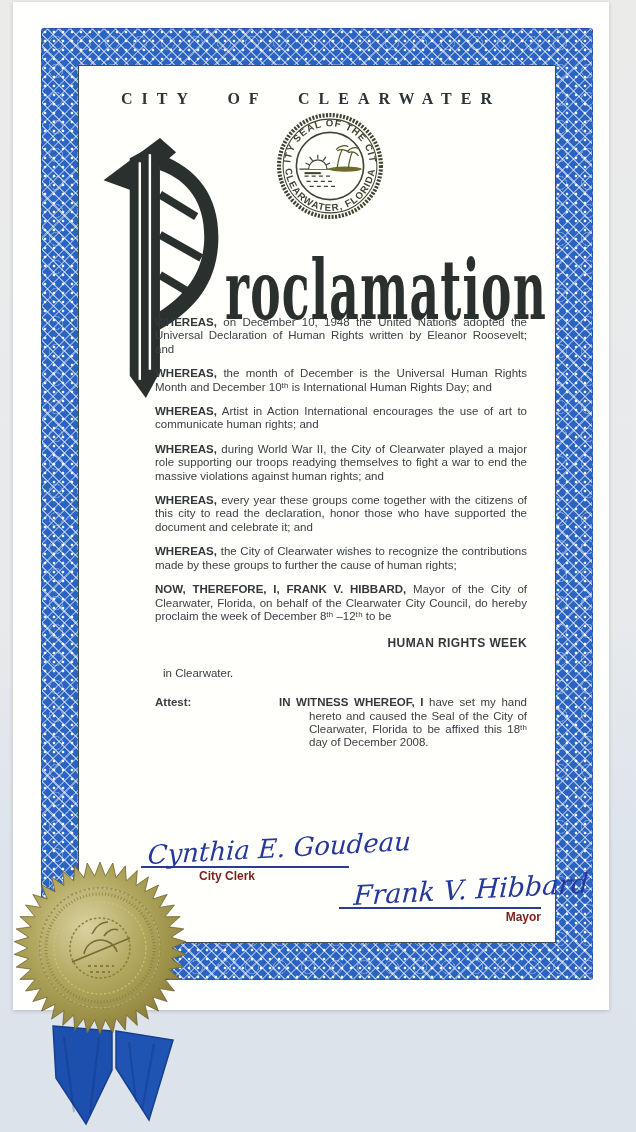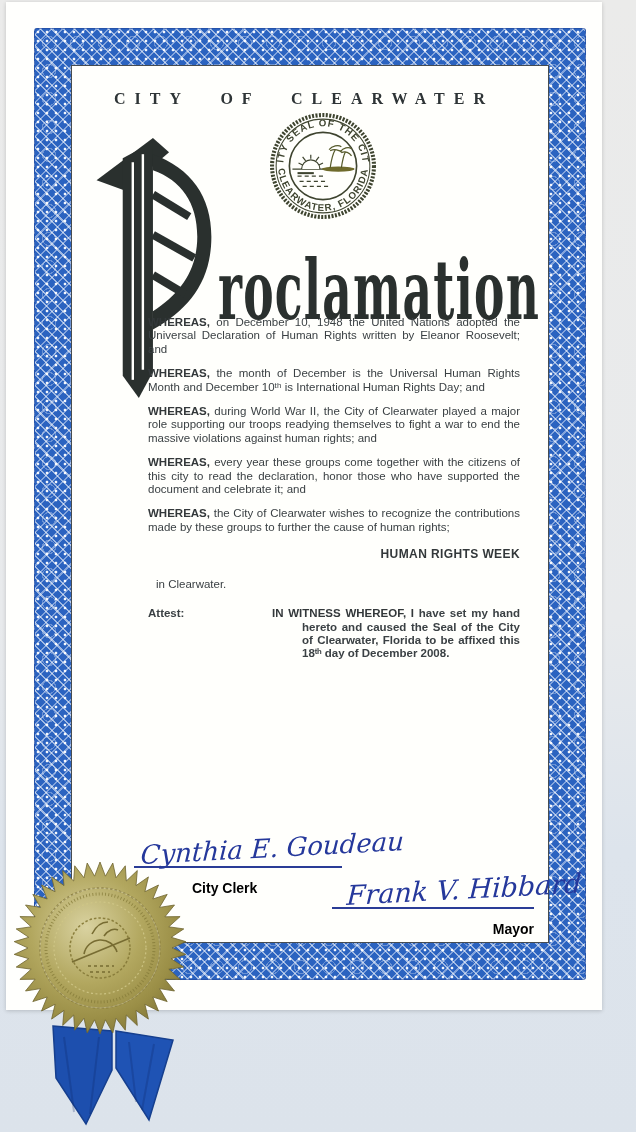--- a/index.html
+++ b/index.html
@@ -3,21 +3,21 @@
 <meta charset="utf-8">
 <style>
   * { margin:0; padding:0; box-sizing:border-box; }
   html,body { width:636px; height:1132px; }
   body { font-family:"Liberation Sans","DejaVu Sans",sans-serif; }
   .stage {
     position:relative; width:636px; height:1132px; overflow:hidden;
     background:linear-gradient(180deg,#ebebea 0%,#e8eaec 55%,#dde4ec 75%,#dce3eb 100%);
   }
   .page {
-    position:absolute; left:6px; top:2px; width:596px; height:1008px;
+    position:absolute; left:13px; top:2px; width:596px; height:1008px;
     background:#fffffd; box-shadow:0 1px 4px rgba(0,0,0,.18);
   }
   
   .frame {
     position:absolute; left:28px; top:26px; width:552px; height:952px;
     background-color:#2b63c0;
     background-image:
       radial-gradient(circle 1.6px at 3px 3px, rgba(255,255,255,.95) 1.1px, rgba(255,255,255,0) 1.7px),
       repeating-linear-gradient(45deg, rgba(255,255,255,0) 0 3px, rgba(255,255,255,.55) 3px 4.5px, rgba(255,255,255,0) 4.5px 8px),
       repeating-linear-gradient(135deg, rgba(235,243,255,0) 0 3px, rgba(235,243,255,.45) 3px 4.5px, rgba(235,243,255,0) 4.5px 8px),
@@ -50,33 +50,33 @@
   }
   .doc-body p.para { margin-bottom:11px; }
   .doc-body b { color:#33383a; }
   .center-heading {
     text-align:right; font-weight:bold; font-size:12px; letter-spacing:.4px;
     margin:14px 0 16px 0; color:#33383a;
   }
   .closing-line { text-align:left; margin-bottom:16px;padding-left:8px; }
   .attest-row { display:flex; align-items:flex-start; }
   .attest-label { font-weight:bold; }
-  .witness { width:248px; margin-left:auto; padding-left:30px; text-indent:-30px; text-align:justify;font-weight:bold; }
+  .witness { width:248px; margin-left:auto; padding-left:30px; text-indent:-30px; text-align:justify; }
   .sig-block { position:absolute; }
   .sig-clerk { left:128px; top:838px; width:208px; }
   .sig-mayor { left:326px; top:878px; width:202px; }
   .script {
     display:inline-block; font-family:"DejaVu Serif","Liberation Serif",serif;
     font-style:italic; color:#25389b; white-space:nowrap;
     transform:rotate(-3deg) skewX(-6deg); transform-origin:0 100%;
   }
   .sig-clerk .script { font-size:26px; margin-left:6px; }
   .sig-mayor .script { font-size:27px; margin-left:14px; }
   .sig-line { border-bottom:2px solid #2a3c96; margin-top:-4px; }
-  .sig-title { font-weight:bold; font-size:14px; color:#000000; margin-top:12px; }
+  .sig-title { font-weight:bold; font-size:12px; color:#7f1d1d; margin-top:1px; }
   .sig-clerk .sig-title { margin-left:58px; }
   .sig-mayor .sig-title { text-align:right; }
   .gold-seal { position:absolute; left:4px; top:862px; width:192px; height:268px; z-index:5; }
 </style>
 </head>
 <body>
 
 <div class="stage">
   <div class="page">
 
@@ -127,23 +127,25 @@
         <path d="M58,104 L99,127"></path>
         <path d="M58,144 L90,163"></path>
       </g>
     </svg>
 
     <div class="title-rest">roclamation</div>
 
     <div class="doc-body">
       <p class="para"><b>WHEREAS,</b> <span>on December 10, 1948 the United Nations adopted the Universal Declaration of Human Rights written by Eleanor Roosevelt; and</span></p>
       <p class="para"><b>WHEREAS,</b> <span>the month of December is the Universal Human Rights Month and December 10ᵗʰ is International Human Rights Day; and</span></p>
+      <p class="para"><b>WHEREAS,</b> <span>Artist in Action International encourages the use of art to communicate human rights; and</span></p>
       <p class="para"><b>WHEREAS,</b> <span>during World War II, the City of Clearwater played a major role supporting our troops readying themselves to fight a war to end the massive violations against human rights; and</span></p>
       <p class="para"><b>WHEREAS,</b> <span>every year these groups come together with the citizens of this city to read the declaration, honor those who have supported the document and celebrate it; and</span></p>
       <p class="para"><b>WHEREAS,</b> <span>the City of Clearwater wishes to recognize the contributions made by these groups to further the cause of human rights;</span></p>
+      <p class="para"><b>NOW, THEREFORE, I, FRANK V. HIBBARD,</b> <span>Mayor of the City of Clearwater, Florida, on behalf of the Clearwater City Council, do hereby proclaim the week of December 8ᵗʰ –12ᵗʰ to be</span></p>
 
       <p class="center-heading">HUMAN RIGHTS WEEK</p>
       <p class="closing-line">in Clearwater.</p>
 
       <div class="attest-row">
         <span class="attest-label">Attest:</span>
         <p class="witness"><b>IN WITNESS WHEREOF, I</b> <span>have set my hand hereto and caused the Seal of the City of Clearwater, Florida to be affixed this 18ᵗʰ day of December 2008.</span></p>
       </div>
     </div>
 

